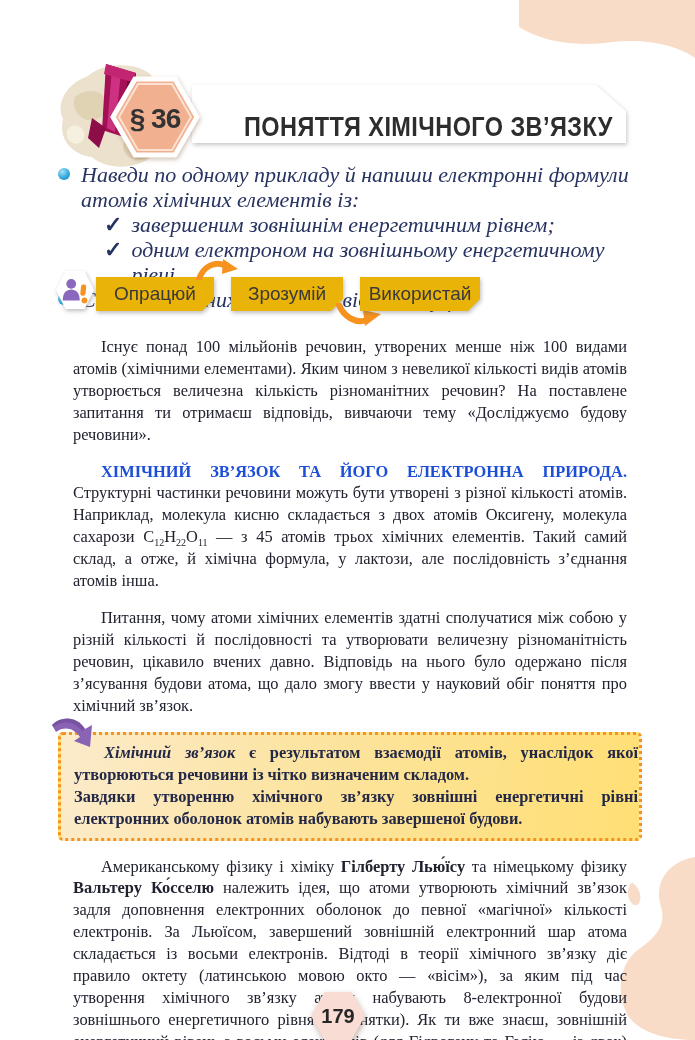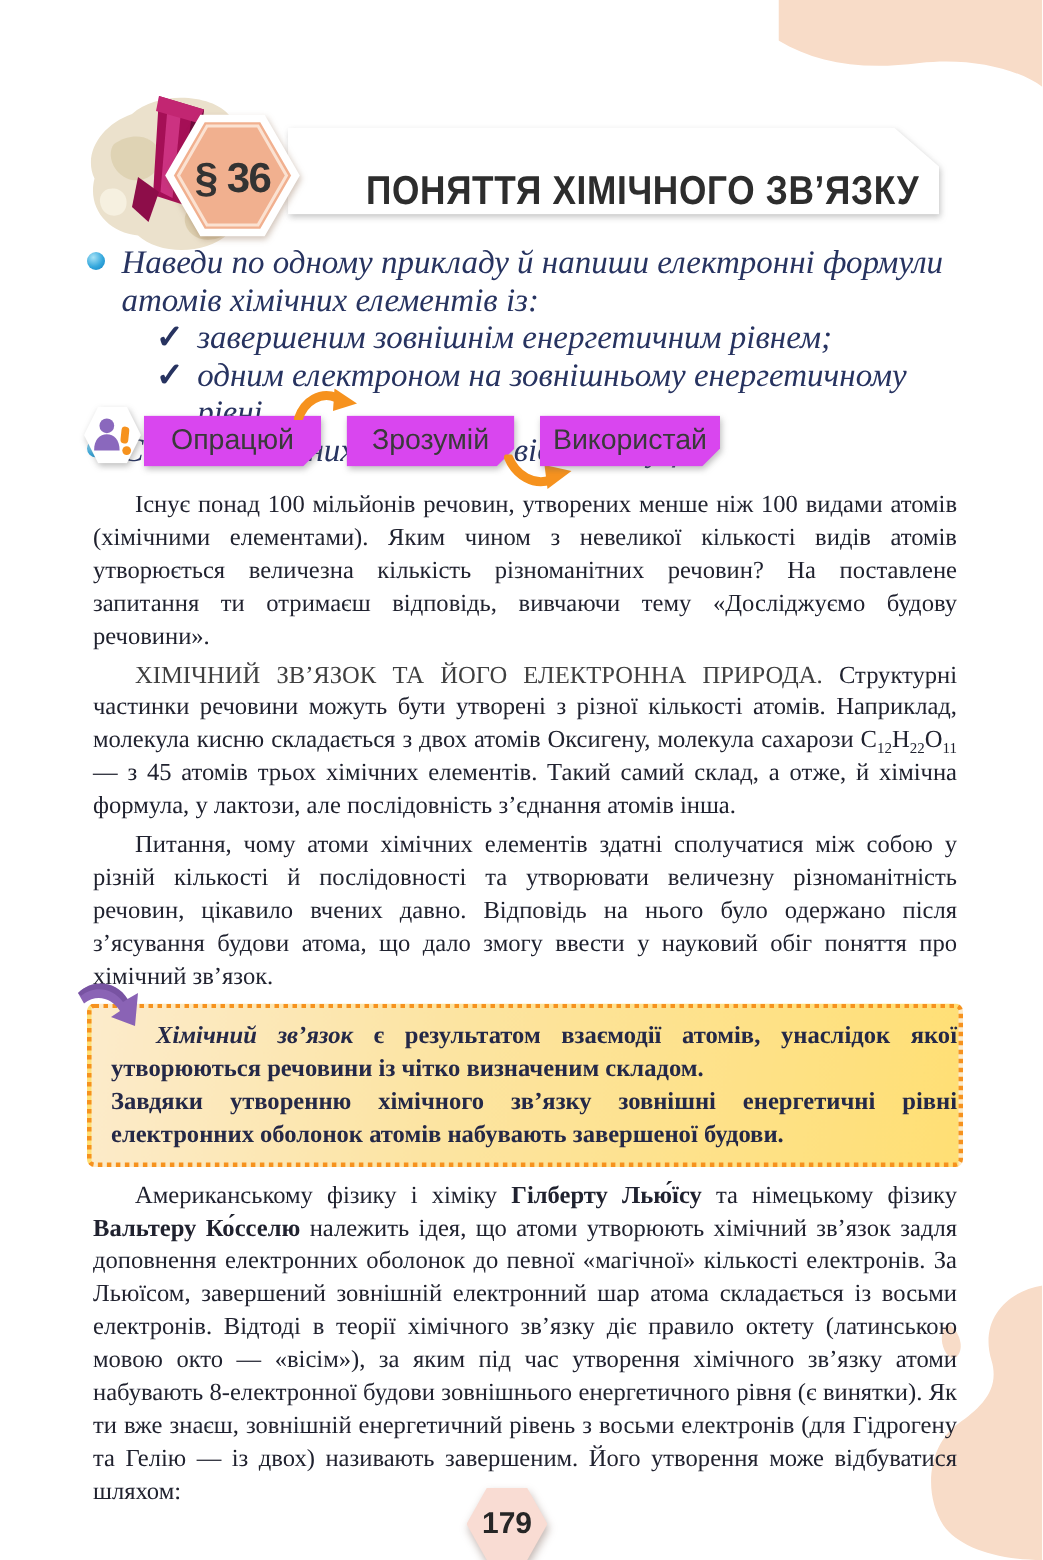--- a/index.html
+++ b/index.html
@@ -34,35 +34,35 @@
   .q-check{flex:none;font-style:normal;font-weight:bold;color:#273360;}
 
   
   .tabs{position:absolute;left:0;top:0;width:695px;height:0;z-index:2;}
   .tab-icon-wrap{position:absolute;left:56px;top:271px;width:38px;height:38px;
                  filter:drop-shadow(1px 2px 2px rgba(90,90,90,.4));}
   .tab-icon{width:100%;height:100%;background:#fff;
             clip-path:polygon(25% 0,75% 0,100% 50%,75% 100%,25% 100%,0 50%);
             display:flex;align-items:center;justify-content:center;}
   .tab-wrap{position:absolute;height:34px;filter:drop-shadow(1px 2px 2px rgba(90,90,90,.4));}
-  .tab{width:100%;height:100%;background:#d946ef;
+  .tab{width:100%;height:100%;background:#eab308;
        clip-path:polygon(0 0,100% 0,100% calc(100% - 12px),calc(100% - 12px) 100%,0 100%);
        display:flex;align-items:center;justify-content:center;
        font-family:"Liberation Sans",sans-serif;font-size:19px;color:#3a3a3a;}
   .tab1{left:96px;top:277px;width:118px;}
   .tab2{left:231px;top:277px;width:112px;}
   .tab3{left:360px;top:277px;width:120px;}
   .arrow1{position:absolute;left:196px;top:259px;width:42px;height:21px;}
   .arrow2{position:absolute;left:336px;top:303px;width:46px;height:23px;}
 
   
   .content{position:absolute;left:58px;top:321px;width:584px;z-index:2;
            color:#20222f;font-size:16.4px;line-height:21.9px;text-align:justify;hyphens:auto;}
-  .para{margin:4px;text-indent:28px;}
-  .topic-heading{color:#404040;font-weight:normal;}
+  .para{margin:15px;text-indent:28px;}
+  .topic-heading{color:#1d4ed8;font-weight:bold;}
   .person-name{font-weight:bold;}
   sub{font-size:10px;line-height:0;}
 
   
   .def-box{position:relative;margin:7px 0 8px 0;border:3px dotted #f6921e;border-radius:5px;
            background:linear-gradient(100deg,#fcebcb 0%,#fce4a2 40%,#ffdf74 100%);
            padding:7px 1px 8px 13px;font-weight:bold;color:#242847;line-height:22px;
            text-align:justify;}
   .def-box p{margin:0;text-indent:0;}
   .def-box p.first{text-indent:30px;}

